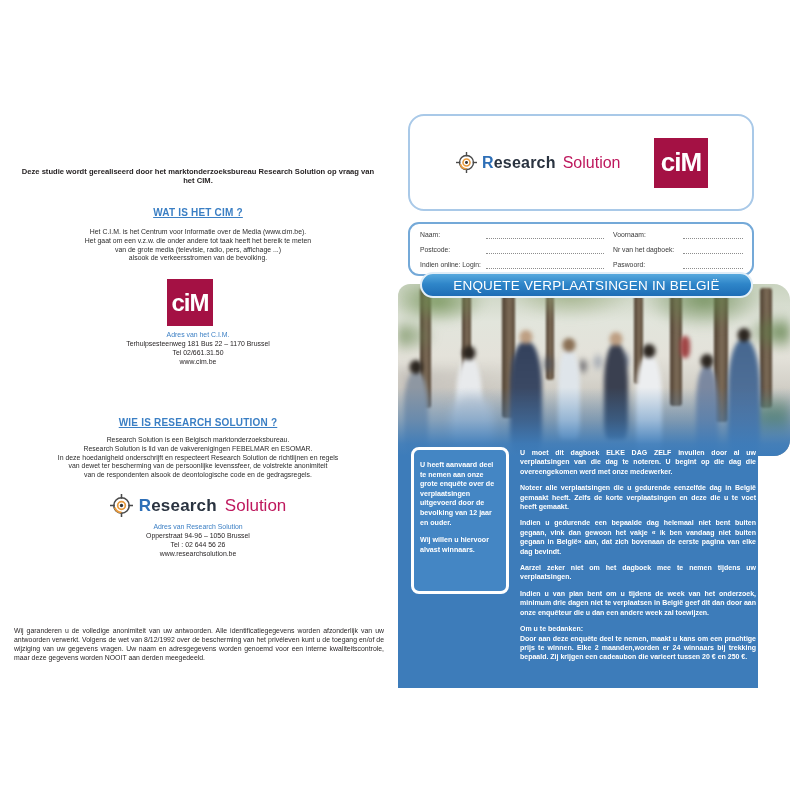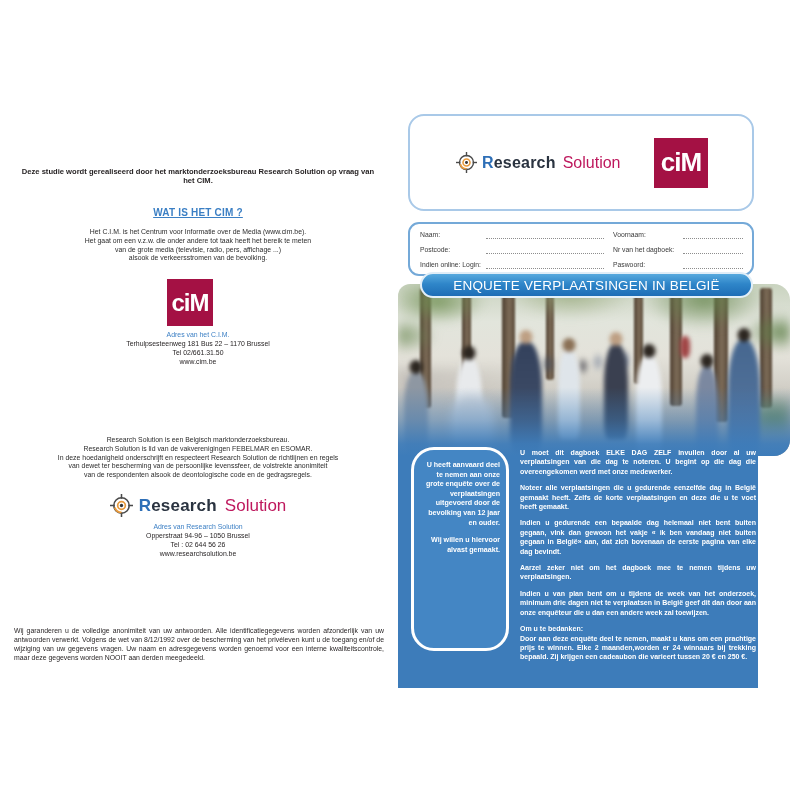--- a/index.html
+++ b/index.html
@@ -79,21 +79,21 @@
   .f-grey-fl{left:6px;top:88px;width:24px;height:84px;background:#8e97a2;}
   .f-lady{left:160px;top:66px;width:22px;height:90px;background:#dfe5ea;}
   .f-dark-c{left:206px;top:60px;width:24px;height:96px;background:#3a4050;}
   .f-white-r{left:238px;top:72px;width:26px;height:100px;background:#eceef0;}
   .f-blue-fr{left:330px;top:56px;width:32px;height:116px;background:linear-gradient(180deg,#46678f,#5878a2);}
   .f-greyblue{left:298px;top:82px;width:22px;height:90px;background:#7b88a0;}
   .f-red{left:282px;top:52px;width:10px;height:22px;background:#a04545;border-radius:40%;}
   .f-blur-front{left:52px;top:112px;width:44px;height:62px;background:#cfd3d8;filter:blur(5px);border-radius:40%;}
   .ph-fade{inset:0;background:linear-gradient(180deg,rgba(61,124,186,0) 60%,rgba(61,124,186,.45) 79%,rgba(61,124,186,.93) 93%,#3d7cba 100%);}
 
-  .info-box{position:absolute;left:13px;top:335px;width:98px;height:204px;z-index:3;background:#4486c4;border:3px solid #ffffff;border-radius:23px;box-sizing:border-box;padding:11px 6px;color:#fff;text-align:right;font-size:7.1px;font-weight:bold;line-height:9.6px;}
+  .info-box{position:absolute;left:13px;top:335px;width:98px;height:147px;z-index:3;background:#4486c4;border:3px solid #ffffff;border-radius:8px;box-sizing:border-box;padding:11px 6px;color:#fff;text-align:left;font-size:7.1px;font-weight:bold;line-height:9.6px;}
   .info-box p{margin:0 0 8px 0;}
   .info-box p:last-child{margin:0;}
 
   .instr{position:absolute;left:122px;top:336px;width:236px;z-index:3;color:#fff;font-size:7px;font-weight:bold;line-height:9.4px;text-align:justify;}
   .instr p{margin:0 0 7px 0;}
   .instr .hd{margin:0;}
 </style>
 </head>
 <body>
 
@@ -114,20 +114,21 @@
     <span>ciM</span>
   </div>
 
   <div class="addr" style="top:318px">
     <span class="addr-label">Adres van het C.I.M.</span>
     <span>Terhulpsesteenweg 181 Bus 22 – 1170 Brussel</span>
     <span>Tel  02/661.31.50</span>
     <span>www.cim.be</span>
   </div>
 
+  <div class="sec-title" style="top:405px">WIE IS RESEARCH SOLUTION ?</div>
 
   <div class="centered-lines" style="top:424px">
     <span>Research Solution is een Belgisch marktonderzoeksbureau.</span>
     <span>Research Solution is lid van de vakverenigingen  FEBELMAR en ESOMAR.</span>
     <span>In deze hoedanigheid onderschrijft en respecteert Research Solution de richtlijnen en regels</span>
     <span>van dewet ter bescherming van de persoonlijke levenssfeer, de volstrekte anonimiteit</span>
     <span>van de respondenten alsook de deontologische code en de gedragsregels.</span>
   </div>
 
   <div class="rs-logo-row">
@@ -239,21 +240,21 @@
     <div class="fig f-blue-fr">
         <span class="head dark"></span>
       </div>
     <div class="fig f-red"></div>
     <div class="fig f-blur-front"></div>
     <div class="ph-fade"></div>
   </div>
 
   <div class="info-box">
     <p>U heeft aanvaard deel te nemen aan onze grote enquête over de verplaatsingen uitgevoerd door de bevolking van 12 jaar en ouder.</p>
-    <p>Wij willen u hiervoor alvast gemaakt.</p>
+    <p>Wij willen u hiervoor alvast winnaars.</p>
   </div>
 
   <div class="instr">
     <p><span>U moet dit dagboek </span><b>ELKE DAG ZELF</b><span> invullen door al uw verplaatsingen van die dag te noteren. U begint op die dag die overeengekomen werd met onze medewerker.</span></p>
     <p>Noteer alle verplaatsingen die u gedurende eenzelfde dag in België gemaakt heeft. Zelfs de korte verplaatsingen en deze die u te voet heeft gemaakt.</p>
     <p>Indien u gedurende een bepaalde dag helemaal niet bent buiten gegaan, vink dan gewoon het vakje « ik ben vandaag niet buiten gegaan in België» aan, dat zich bovenaan de eerste pagina van elke dag bevindt.</p>
     <p>Aarzel zeker niet om het dagboek mee te nemen tijdens uw verplaatsingen.</p>
     <p>Indien u van plan bent om u tijdens de week van het onderzoek, minimum drie dagen niet te verplaatsen in België geef dit dan door aan onze enquêteur die u dan een andere week zal toewijzen.</p>
     <p class="hd">Om u te bedanken:</p>
     <p>Door aan deze enquête deel te nemen, maakt u kans om een prachtige prijs te winnen. Elke 2 maanden,worden er 24 winnaars bij trekking bepaald. Zij krijgen een cadeaubon die varieert tussen 20 € en 250 €.</p>

